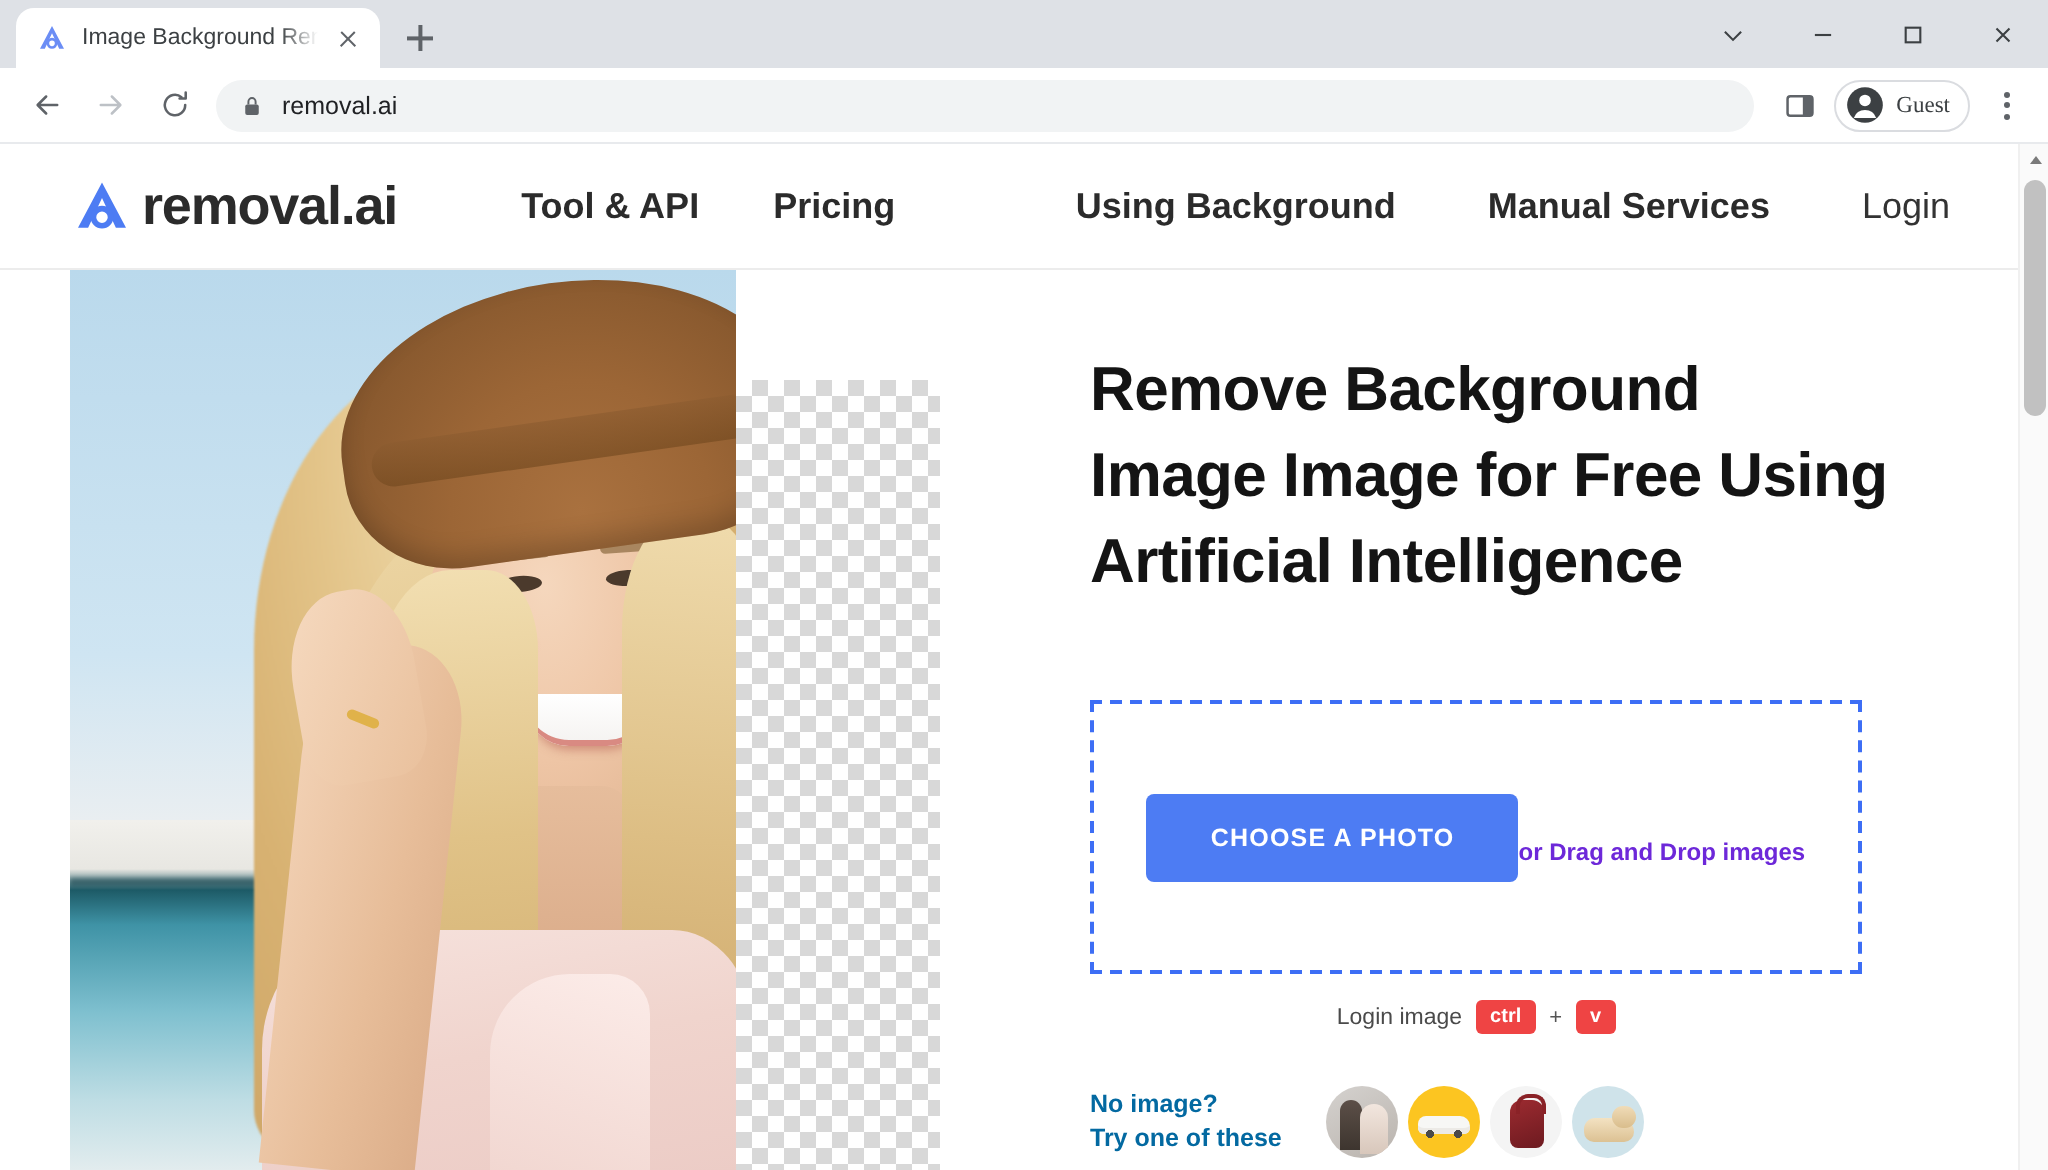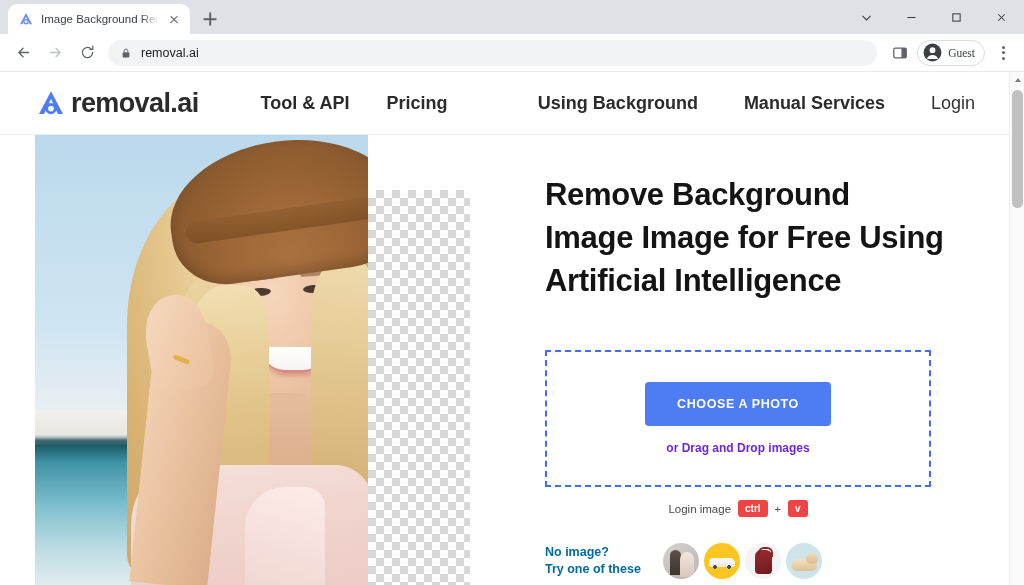--- a/index.html
+++ b/index.html
@@ -251,21 +251,21 @@
   .hero-right { padding-left: 75px; padding-top: 38px; width: 500px; }
   .headline {
     font-size: 31px; line-height: 43px; font-weight: 700;
     color: #141414; letter-spacing: -0.3px; max-width: 400px;
   }
 
   .dropzone {
     margin-top: 48px;
     width: 386px; height: 137px;
     border: 2px dashed #3d6ef5;
-    display: flex; flex-direction: column;
+    display: flex; flex-direction: row;
     align-items: center; justify-content: center;
   }
   .choose-btn {
     background: #4d7cf3; color: #ffffff;
     font-size: 12.5px; font-weight: 700; letter-spacing: .6px;
     padding: 15px 32px; border: none; border-radius: 4px;
     font-family: "Liberation Sans", sans-serif;
   }
   .drag-text { margin-top: 15px; font-size: 12px; color: #6d28d9; font-weight: 700; }
 

